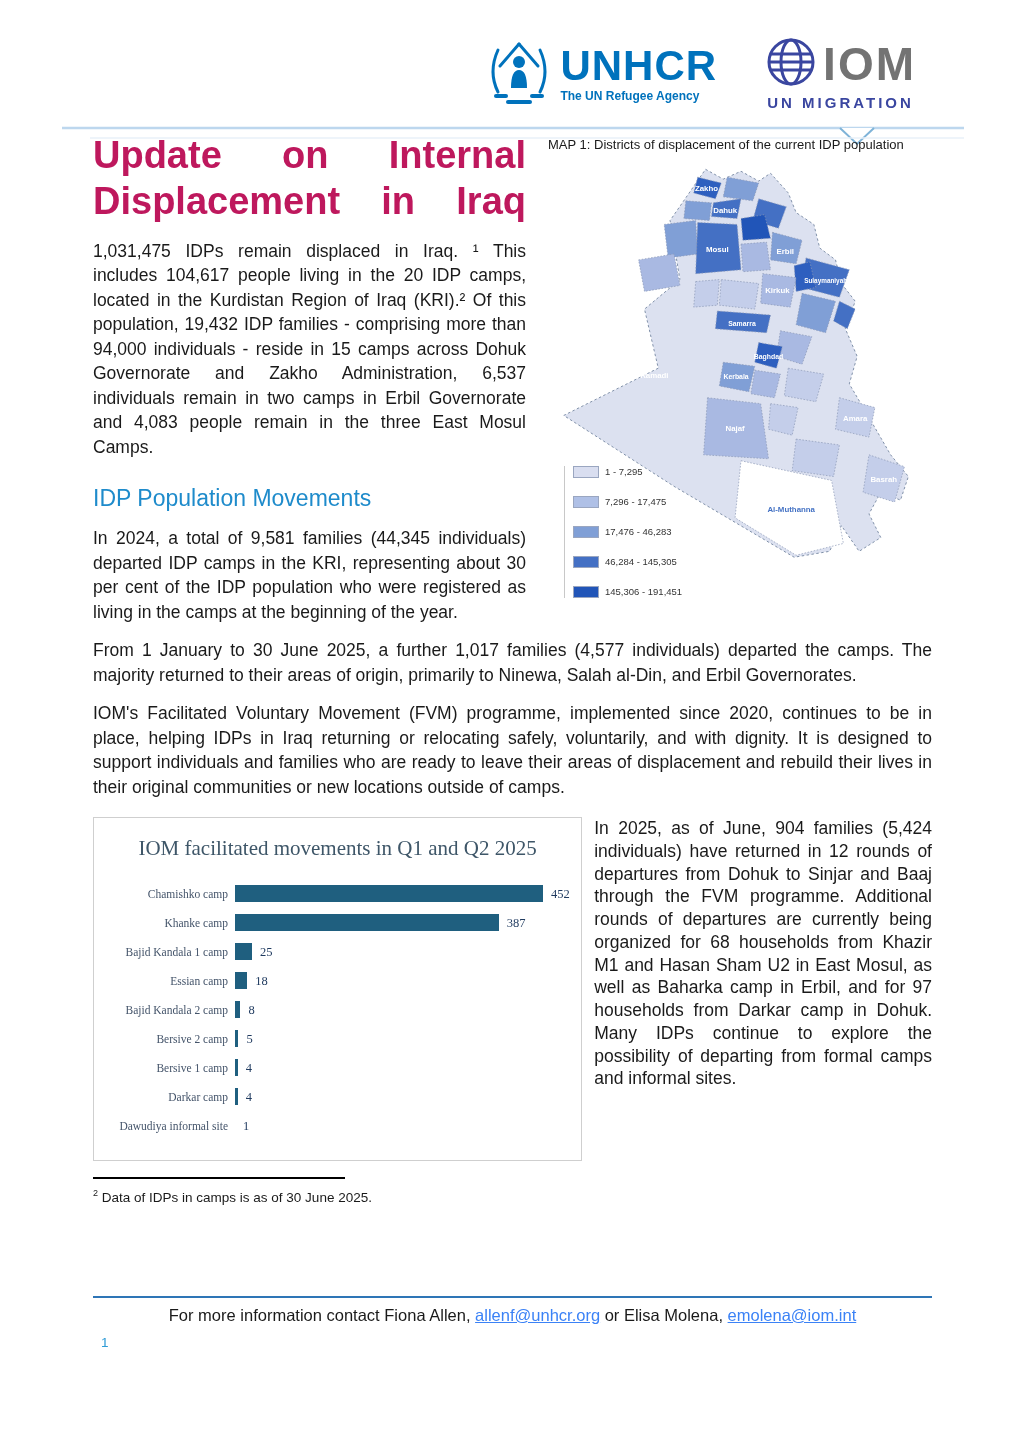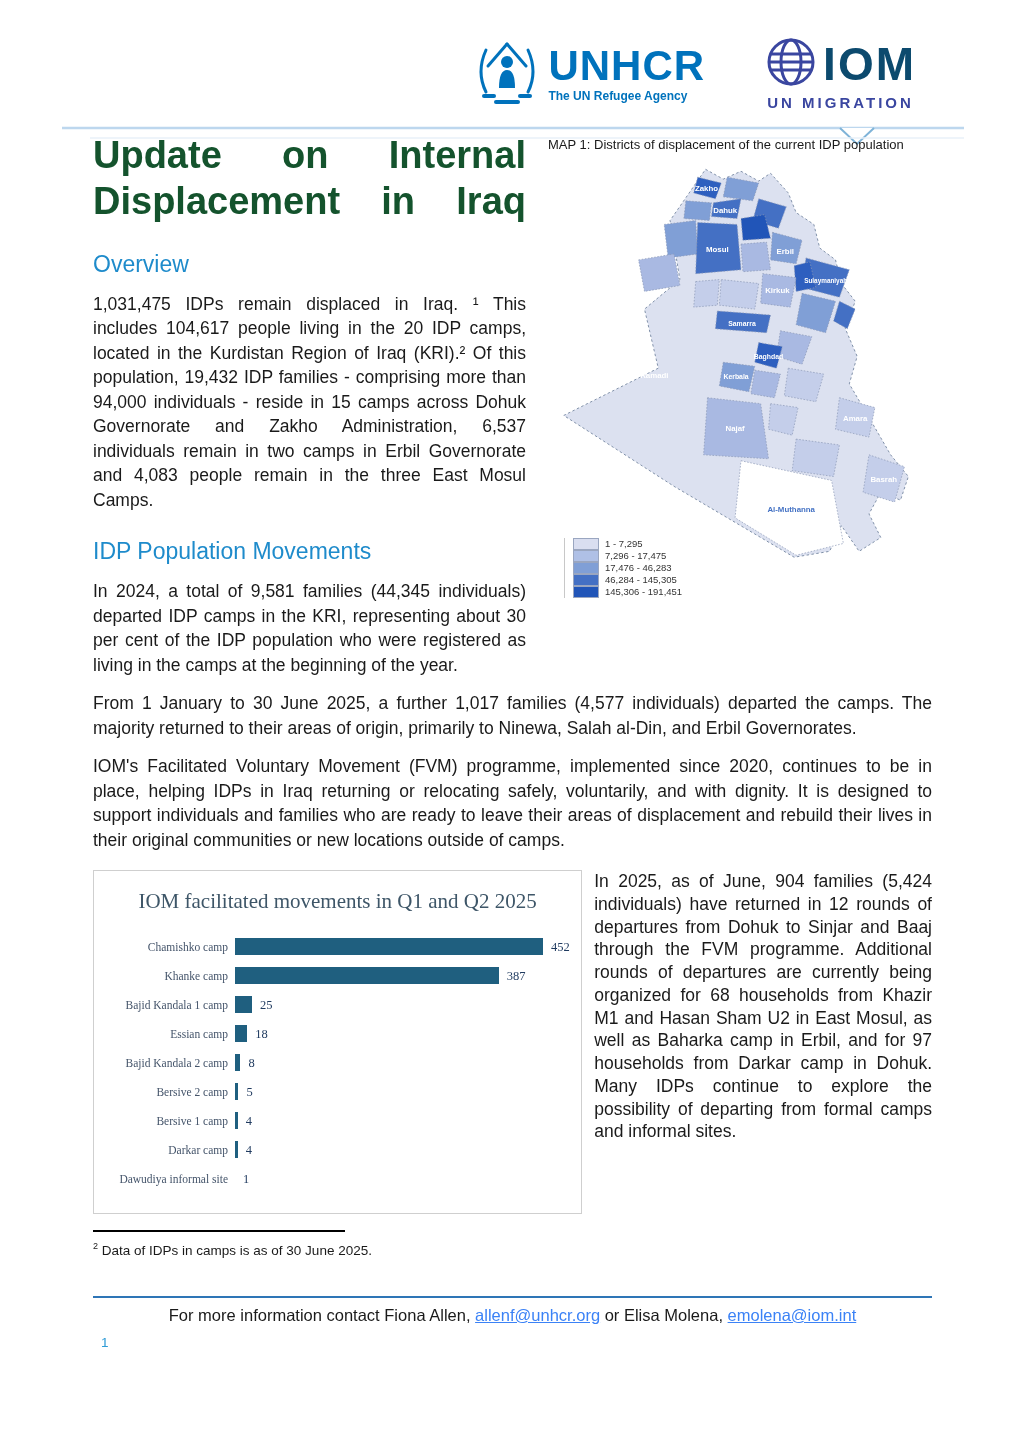--- a/index.html
+++ b/index.html
@@ -1,45 +1,45 @@
 <!DOCTYPE html>
 <html><head>
 <meta charset="utf-8">
 <style>
   html,body{margin:0;padding:0;background:#ffffff;}
   .page{position:relative;width:1024px;height:1449px;background:#fff;overflow:hidden;
         font-family:"Liberation Sans",sans-serif;color:#1a1a1a;}
 
   
-  .header{display:flex;justify-content:flex-end;align-items:center;gap:60px;
+  .header{display:flex;justify-content:flex-end;align-items:center;gap:48px;
           padding:36px 108px 12px 0;}
   .unhcr-logo{display:flex;align-items:center;gap:8px;}
   .unhcr-text{display:flex;flex-direction:column;line-height:1;}
   .unhcr-word{font-size:42px;font-weight:bold;color:#0072BC;letter-spacing:1px;}
   .unhcr-tag{font-size:12px;font-weight:bold;color:#0072BC;margin-top:3px;}
   .iom-logo{display:flex;flex-direction:column;align-items:center;line-height:1;}
   .iom-top{display:flex;align-items:center;gap:6px;}
-  .iom-word{font-size:46px;font-weight:bold;color:#0c4a6e;letter-spacing:2px;}
+  .iom-word{font-size:46px;font-weight:bold;color:#737373;letter-spacing:2px;}
   .iom-tag{font-size:15px;font-weight:bold;color:#3A46A0;letter-spacing:3px;margin-top:4px;}
 
   .toprule{position:absolute;left:60px;top:124px;}
 
   
   .main{position:relative;margin:10px 92px 0 93px;}
   .map-float{float:right;width:392px;margin-left:14px;padding-bottom:34px;}
   .map-caption{font-size:13px;line-height:1.35;text-align:justify;color:#1a1a1a;margin:4px 0 8px 8px;}
   .map-wrap{position:relative;margin-left:8px;}
-  .map-legend{position:absolute;left:16px;bottom:4px;display:flex;flex-direction:column;gap:0;
+  .map-legend{position:absolute;left:16px;bottom:4px;display:flex;flex-direction:column;gap:18px;
               border-left:1px solid #c8c8c8;padding-left:8px;}
   .lrow{display:flex;align-items:center;gap:6px;}
   .lswatch{width:24px;height:10px;border:0.5px solid #9aa6c0;display:inline-block;}
   .llab{font-size:9.5px;color:#333;}
 
   .doc-title{font-size:38px;font-weight:bold;line-height:1.22;margin:2px 0 0 0;
-             text-align:justify;text-align-last:justify;color:#14532d;}
+             text-align:justify;text-align-last:justify;color:#be185d;}
   .subtitle{font-size:22px;margin:9px 0 0 0;}
   .h-blue{font-size:23px;color:#1E8BCB;font-weight:normal;margin:26px 0 0 0;}
   .body-p{font-size:17.5px;line-height:1.4;text-align:justify;margin:14px 0 0 0;}
 
   
   .row2{display:flex;margin-top:18px;align-items:flex-start;}
   .chart-box{width:502px;border:1px solid #cfcfcf;box-sizing:border-box;
              padding:14px 10px 20px 10px;background:#fff;}
   .chart-title{font-family:"Liberation Serif",serif;font-size:21px;color:#3E5668;
                text-align:center;margin:4px 0 18px 0;}
@@ -201,21 +201,20 @@
             <div class="lrow">
               <span class="lswatch" style="background: rgb(33, 85, 184);"></span>
               <span class="llab">145,306 - 191,451</span>
             </div>
           </div>
       </div>
     </div>
 
     <h1 class="doc-title">Update on Internal Displacement in Iraq</h1>
 
-    <h2 class="h-blue">Overview</h2>
     <p class="body-p">1,031,475 IDPs remain displaced in Iraq. ¹ This includes 104,617 people living in the 20 IDP camps, located in the Kurdistan Region of Iraq (KRI).² Of this population, 19,432 IDP families - comprising more than 94,000 individuals - reside in 15 camps across Dohuk Governorate and Zakho Administration, 6,537 individuals remain in two camps in Erbil Governorate and 4,083 people remain in the three East Mosul Camps.</p>
 
     <h2 class="h-blue">IDP Population Movements</h2>
     <p class="body-p">In 2024, a total of 9,581 families (44,345 individuals) departed IDP camps in the KRI, representing about 30 per cent of the IDP population who were registered as living in the camps at the beginning of the year.</p>
     <p class="body-p">From 1 January to 30 June 2025, a further 1,017 families (4,577 individuals) departed the camps. The majority returned to their areas of origin, primarily to Ninewa, Salah al-Din, and Erbil Governorates.</p>
     <p class="body-p">IOM's Facilitated Voluntary Movement (FVM) programme, implemented since 2020, continues to be in place, helping IDPs in Iraq returning or relocating safely, voluntarily, and with dignity. It is designed to support individuals and families who are ready to leave their areas of displacement and rebuild their lives in their original communities or new locations outside of camps.</p>
 
     <div class="row2">
       <div class="chart-box">
         <div class="chart-title">IOM facilitated movements in Q1 and Q2 2025</div>

